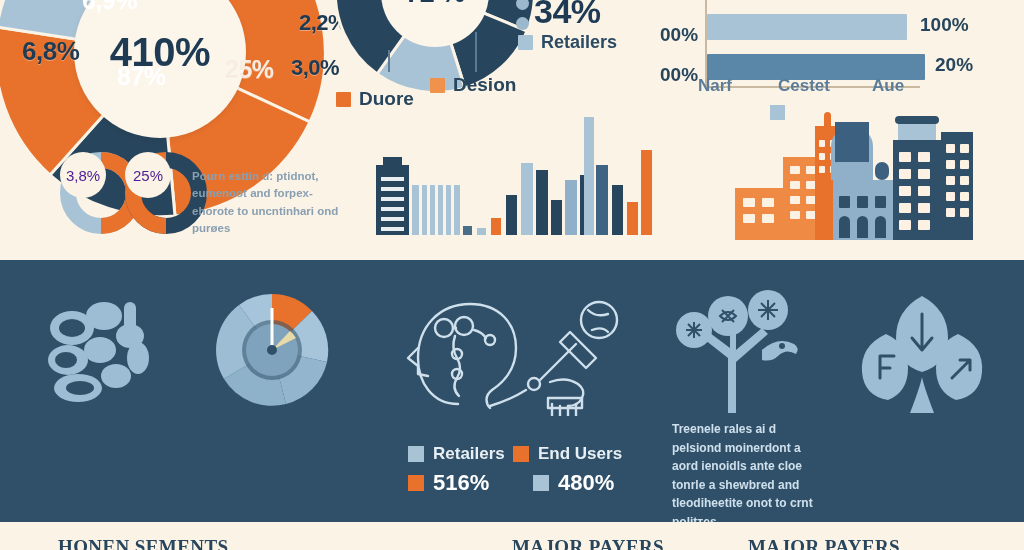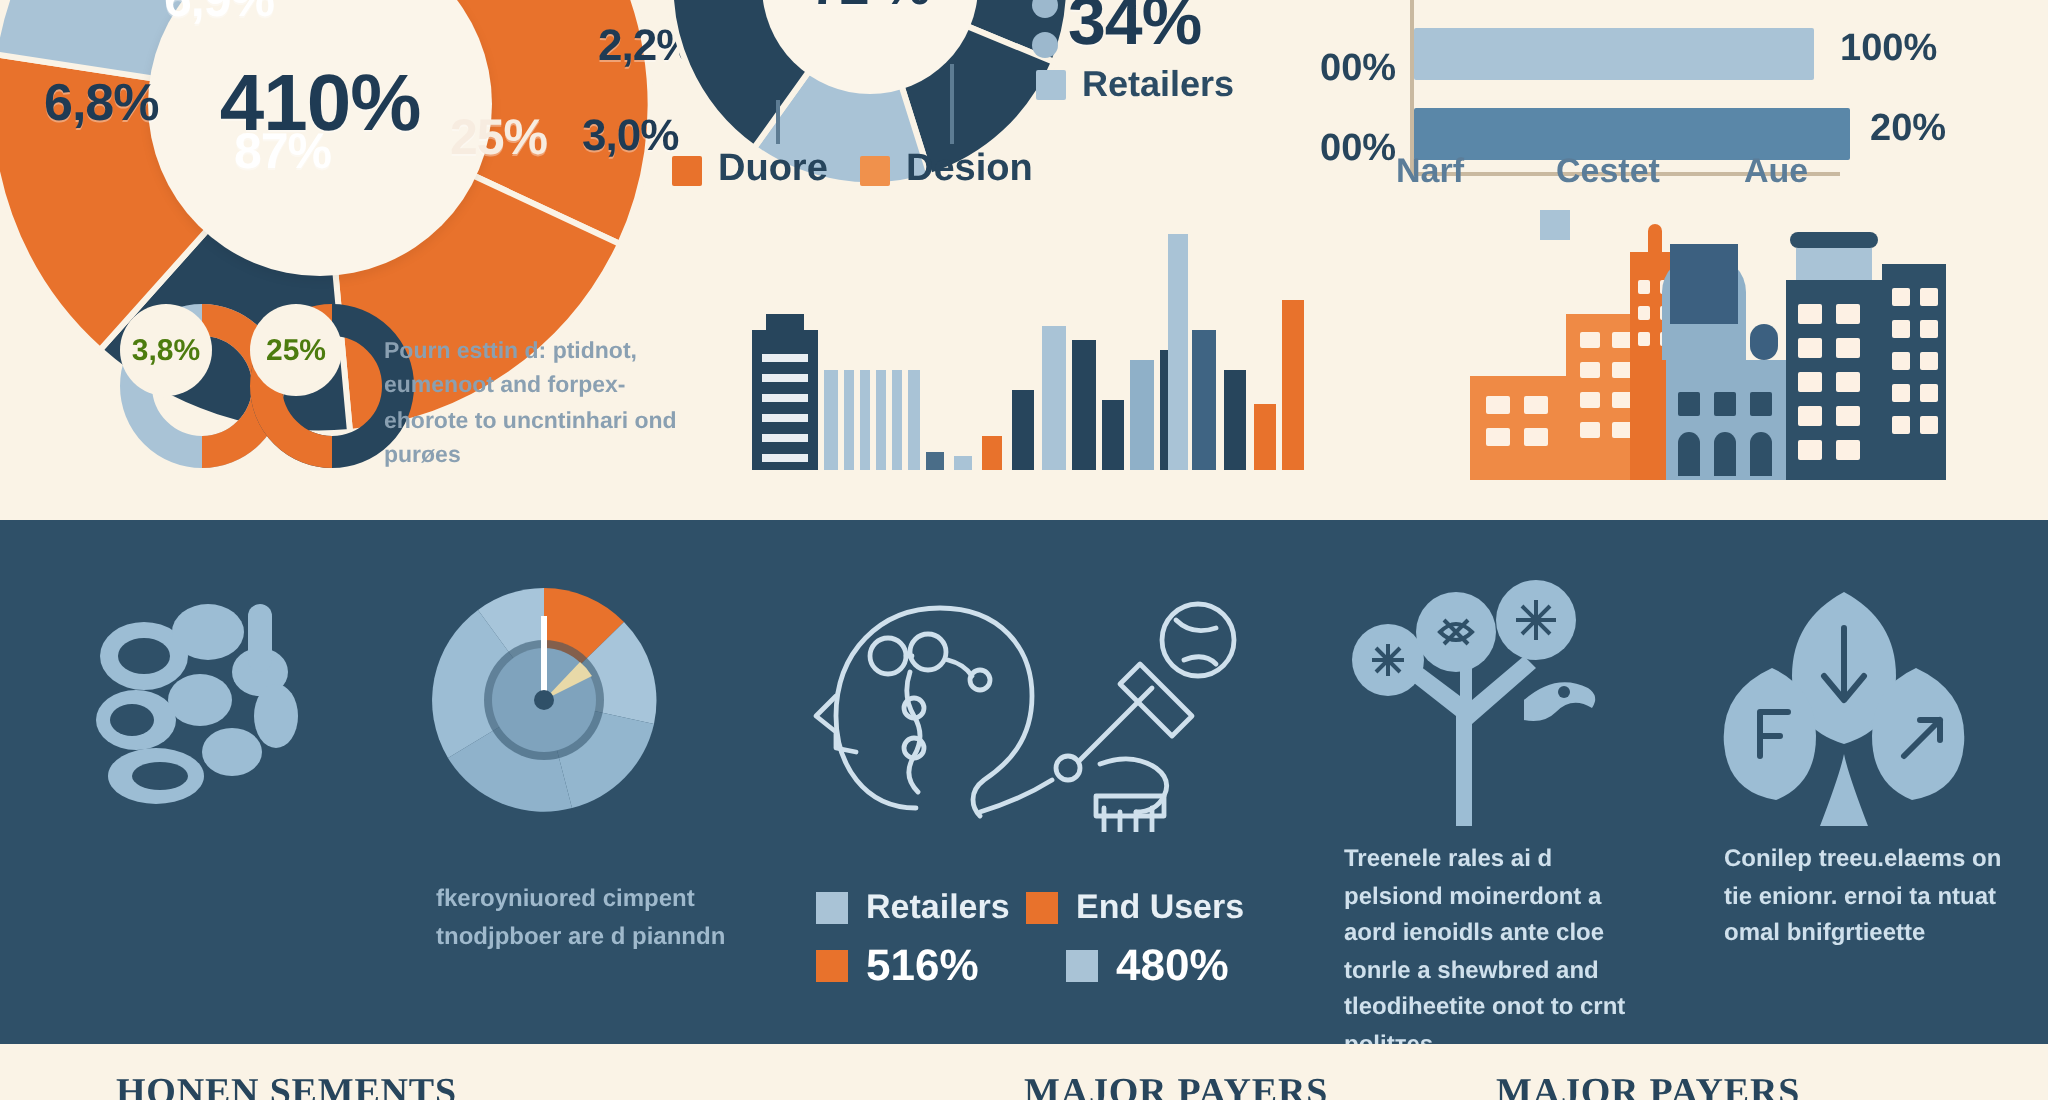--- a/index.html
+++ b/index.html
@@ -57,21 +57,21 @@
   .axis-v{position:absolute;background:#c9b9a0;width:2px;}
   .axis-h{position:absolute;background:#c9b9a0;height:2px;}
   .tick-lbl{position:absolute;font-size:17px;font-weight:bold;color:#5b7d99;}
   .hb-val{position:absolute;font-size:19px;font-weight:bold;color:#27455c;}
   .hb-left{position:absolute;font-size:19px;font-weight:bold;color:#27455c;}
 
   
   .mini-donut{position:absolute;width:82px;height:82px;}
   .mini-hole{position:absolute;width:46px;height:46px;border-radius:50%;background:#faf3e6;
              left:18px;top:18px;display:flex;align-items:center;justify-content:center;}
-  .mini-val{font-size:15px;font-weight:bold;color:#4d7c0f;}
+  .mini-val{font-size:15px;font-weight:normal;color:#4c1d95;}
   .blurb{position:absolute;font-size:11.5px;line-height:1.5;color:#8aa0b2;width:150px;
          font-weight:600;filter:blur(.3px);}
 
   
   #colchart{position:absolute;left:360px;top:100px;width:290px;height:135px;}
   .col{position:absolute;bottom:0;}
   .bldg{position:absolute;bottom:0;background:#27455c;}
   .bldg-win{position:absolute;background:#e9eef2;height:4px;}
   .bldg2{position:absolute;bottom:0;background:#a9c3d6;}
   .bldg2-gap{position:absolute;background:#faf3e6;width:3px;bottom:0;}
@@ -132,21 +132,21 @@
         <path d="M 0 0 L -99 -12 A 100 100 0 0 1 -78 -62 Z" fill="#e8722c" stroke="#faf3e6" stroke-width="3"></path>
         <path d="M 0 0 L -78 -62 A 100 100 0 0 1 0 -100 Z" fill="#27455c" stroke="#faf3e6" stroke-width="3"></path>
       </g>
     </svg>
     <div class="abs" id="donut-two-hole"></div>
     <div class="abs pct-label" id="donut-two-center">72 %</div>
 
     <div class="leader" style="left:388px;top:50px;height:22px;"></div>
     <div class="leader" style="left:475px;top:32px;height:40px;"></div>
 
-    <div class="legend-row" style="left:336px;top:74px;">
+    <div class="legend-row" style="left:336px;top:88px;">
       <span class="swatch" style="background:#e8722c;"></span>
       <span class="legend-txt">Duore</span>
     </div>
     <div class="legend-row" style="left:430px;top:74px;">
       <span class="swatch" style="background:#f0914c;"></span>
       <span class="legend-txt">Desion</span>
     </div>
 
     <div class="abs" style="left:516px;top:-4px;">
       <span class="dot"></span>
@@ -333,21 +333,20 @@
         <path d="M0 0 L14 54 A56 56 0 0 1 -48 29 Z" fill="#8fb2cb"></path>
         <path d="M0 0 L-48 29 A56 56 0 0 1 -33 -45 Z" fill="#9cbdd4"></path>
         <path d="M0 0 L-33 -45 A56 56 0 0 1 0 -56 Z" fill="#a7c5da"></path>
         <circle cx="0" cy="0" r="30" fill="#2f5068" opacity=".55"></circle>
         <circle cx="0" cy="0" r="26" fill="#7fa3bd"></circle>
         <path d="M0 0 L24 -12 A26 26 0 0 0 18 -19 Z" fill="#e8d9a8"></path>
         <line x1="0" y1="0" x2="0" y2="-42" stroke="#ffffff" stroke-width="3"></line>
         <circle cx="0" cy="0" r="5" fill="#2f5068"></circle>
       </g>
     </svg>
-    <div class="icon-cap icon-sub" style="left:218px;top:180px;width:150px;font-size:12px;">fkeroyniuored cimpent tnodjpboer are d pianndn</div>
 
     <svg class="abs" style="left:400px;top:26px;" width="230" height="130" viewBox="0 0 230 130">
       <g fill="none" stroke="#cfe0ec" stroke-width="2.4" stroke-linecap="round" stroke-linejoin="round">
         <path d="M58 118 C32 118 18 96 18 72 C18 40 40 18 70 18 C100 18 116 38 116 62 C116 84 104 96 92 104 C84 110 86 118 90 122"></path>
         <path d="M18 62 L8 72 L18 80 L18 88 L28 90"></path>
         <circle cx="44" cy="42" r="9"></circle>
         <circle cx="64" cy="40" r="9"></circle>
         <path d="M53 42 L56 42"></path>
         <path d="M74 44 q8 2 12 8"></path>
         <circle cx="90" cy="54" r="5"></circle>
@@ -407,21 +406,20 @@
         <path d="M34 46 q-26 12 -24 38 q2 24 26 28 q20 -8 20 -32 q0 -24 -22 -34 Z"></path>
         <path d="M106 46 q26 12 24 38 q-2 24 -26 28 q-20 -8 -20 -32 q0 -24 22 -34 Z"></path>
         <path d="M58 125 q10 -26 12 -36 q2 10 12 36 Z"></path>
       </g>
       <g fill="none" stroke="#2f5068" stroke-width="3" stroke-linecap="round" stroke-linejoin="round">
         <path d="M70 26 l0 34 M60 50 l10 12 l10 -12"></path>
         <path d="M28 68 l0 22 M28 68 l14 0 M28 80 l10 0"></path>
         <path d="M100 90 l18 -18 M108 72 l10 0 l0 10"></path>
       </g>
     </svg>
-    <div class="icon-cap icon-sub" style="left:862px;top:160px;width:150px;font-size:12px;color:#cfe0ec;">Conilep treeu.elaems on tie enionr. ernoi ta ntuat omal bnifgrtieette</div>
   </div>
 
   <div id="bottom-panel"></div>
   <div class="foot-h" style="left:58px;">HONEN SEMENTS</div>
   <div class="foot-h" style="left:512px;">MAJOR PAYERS</div>
   <div class="foot-h" style="left:748px;">MAJOR PAYERS</div>
 
 </div>
 
 </body></html>

